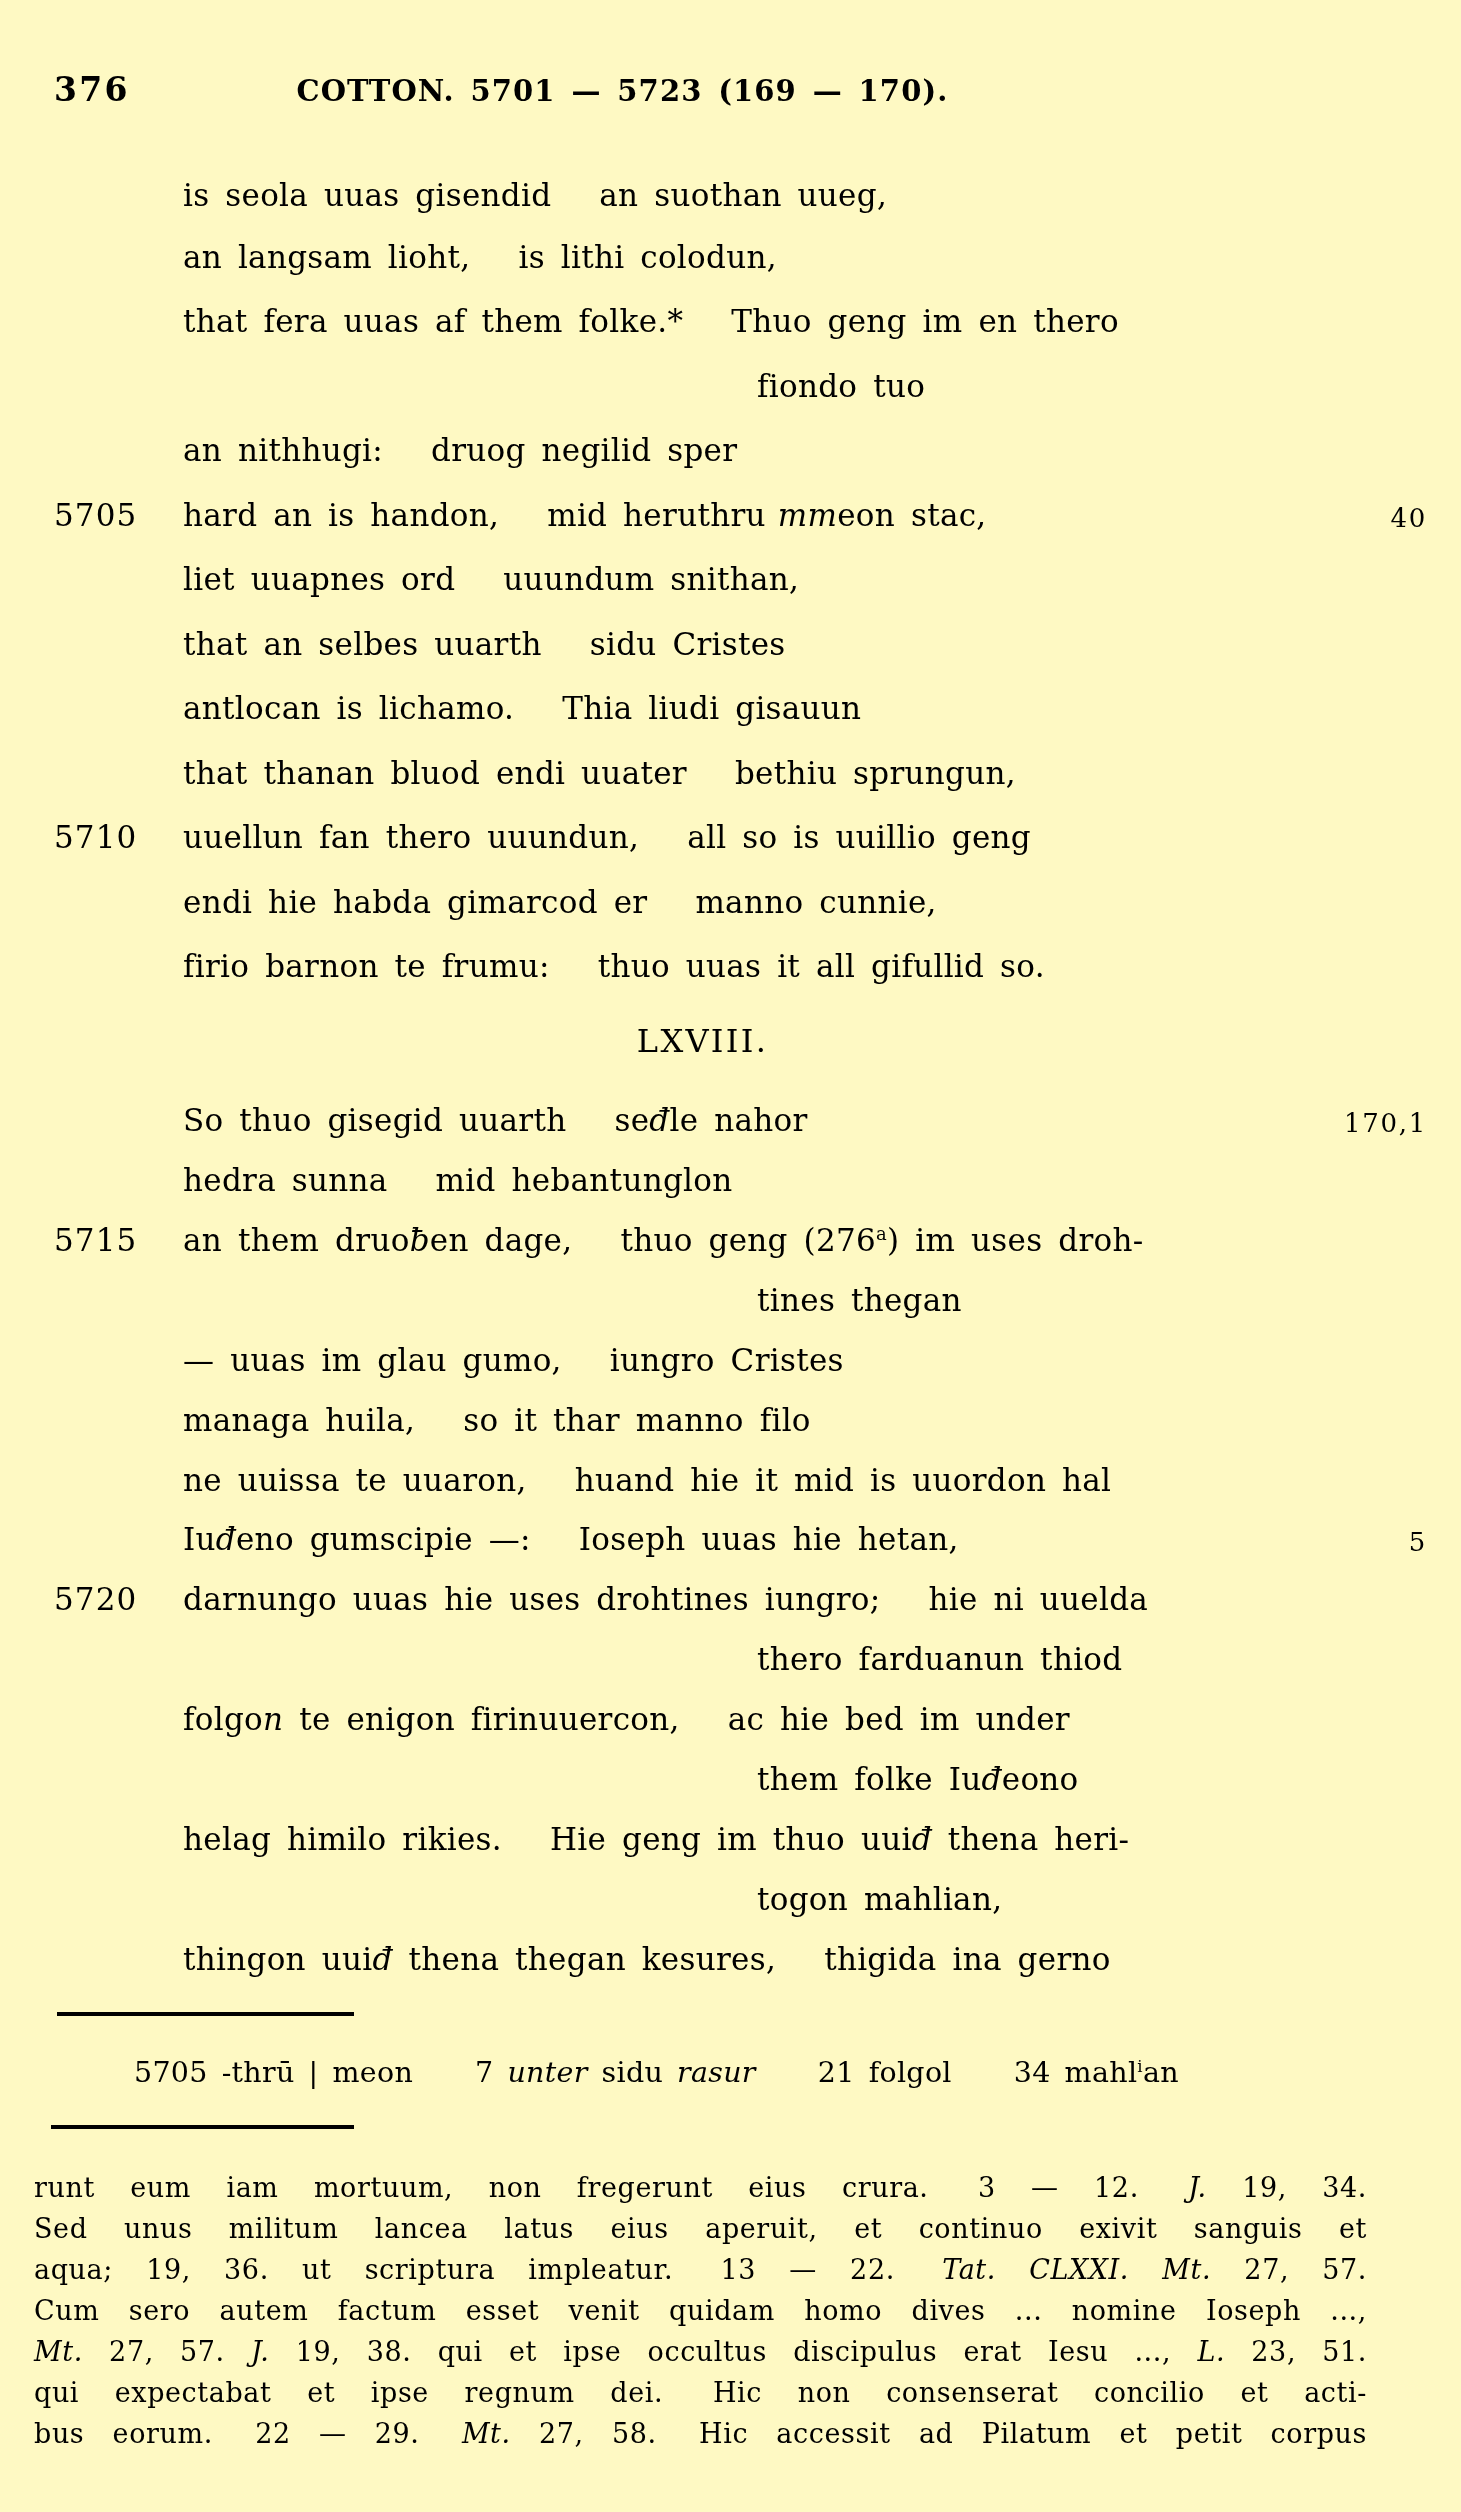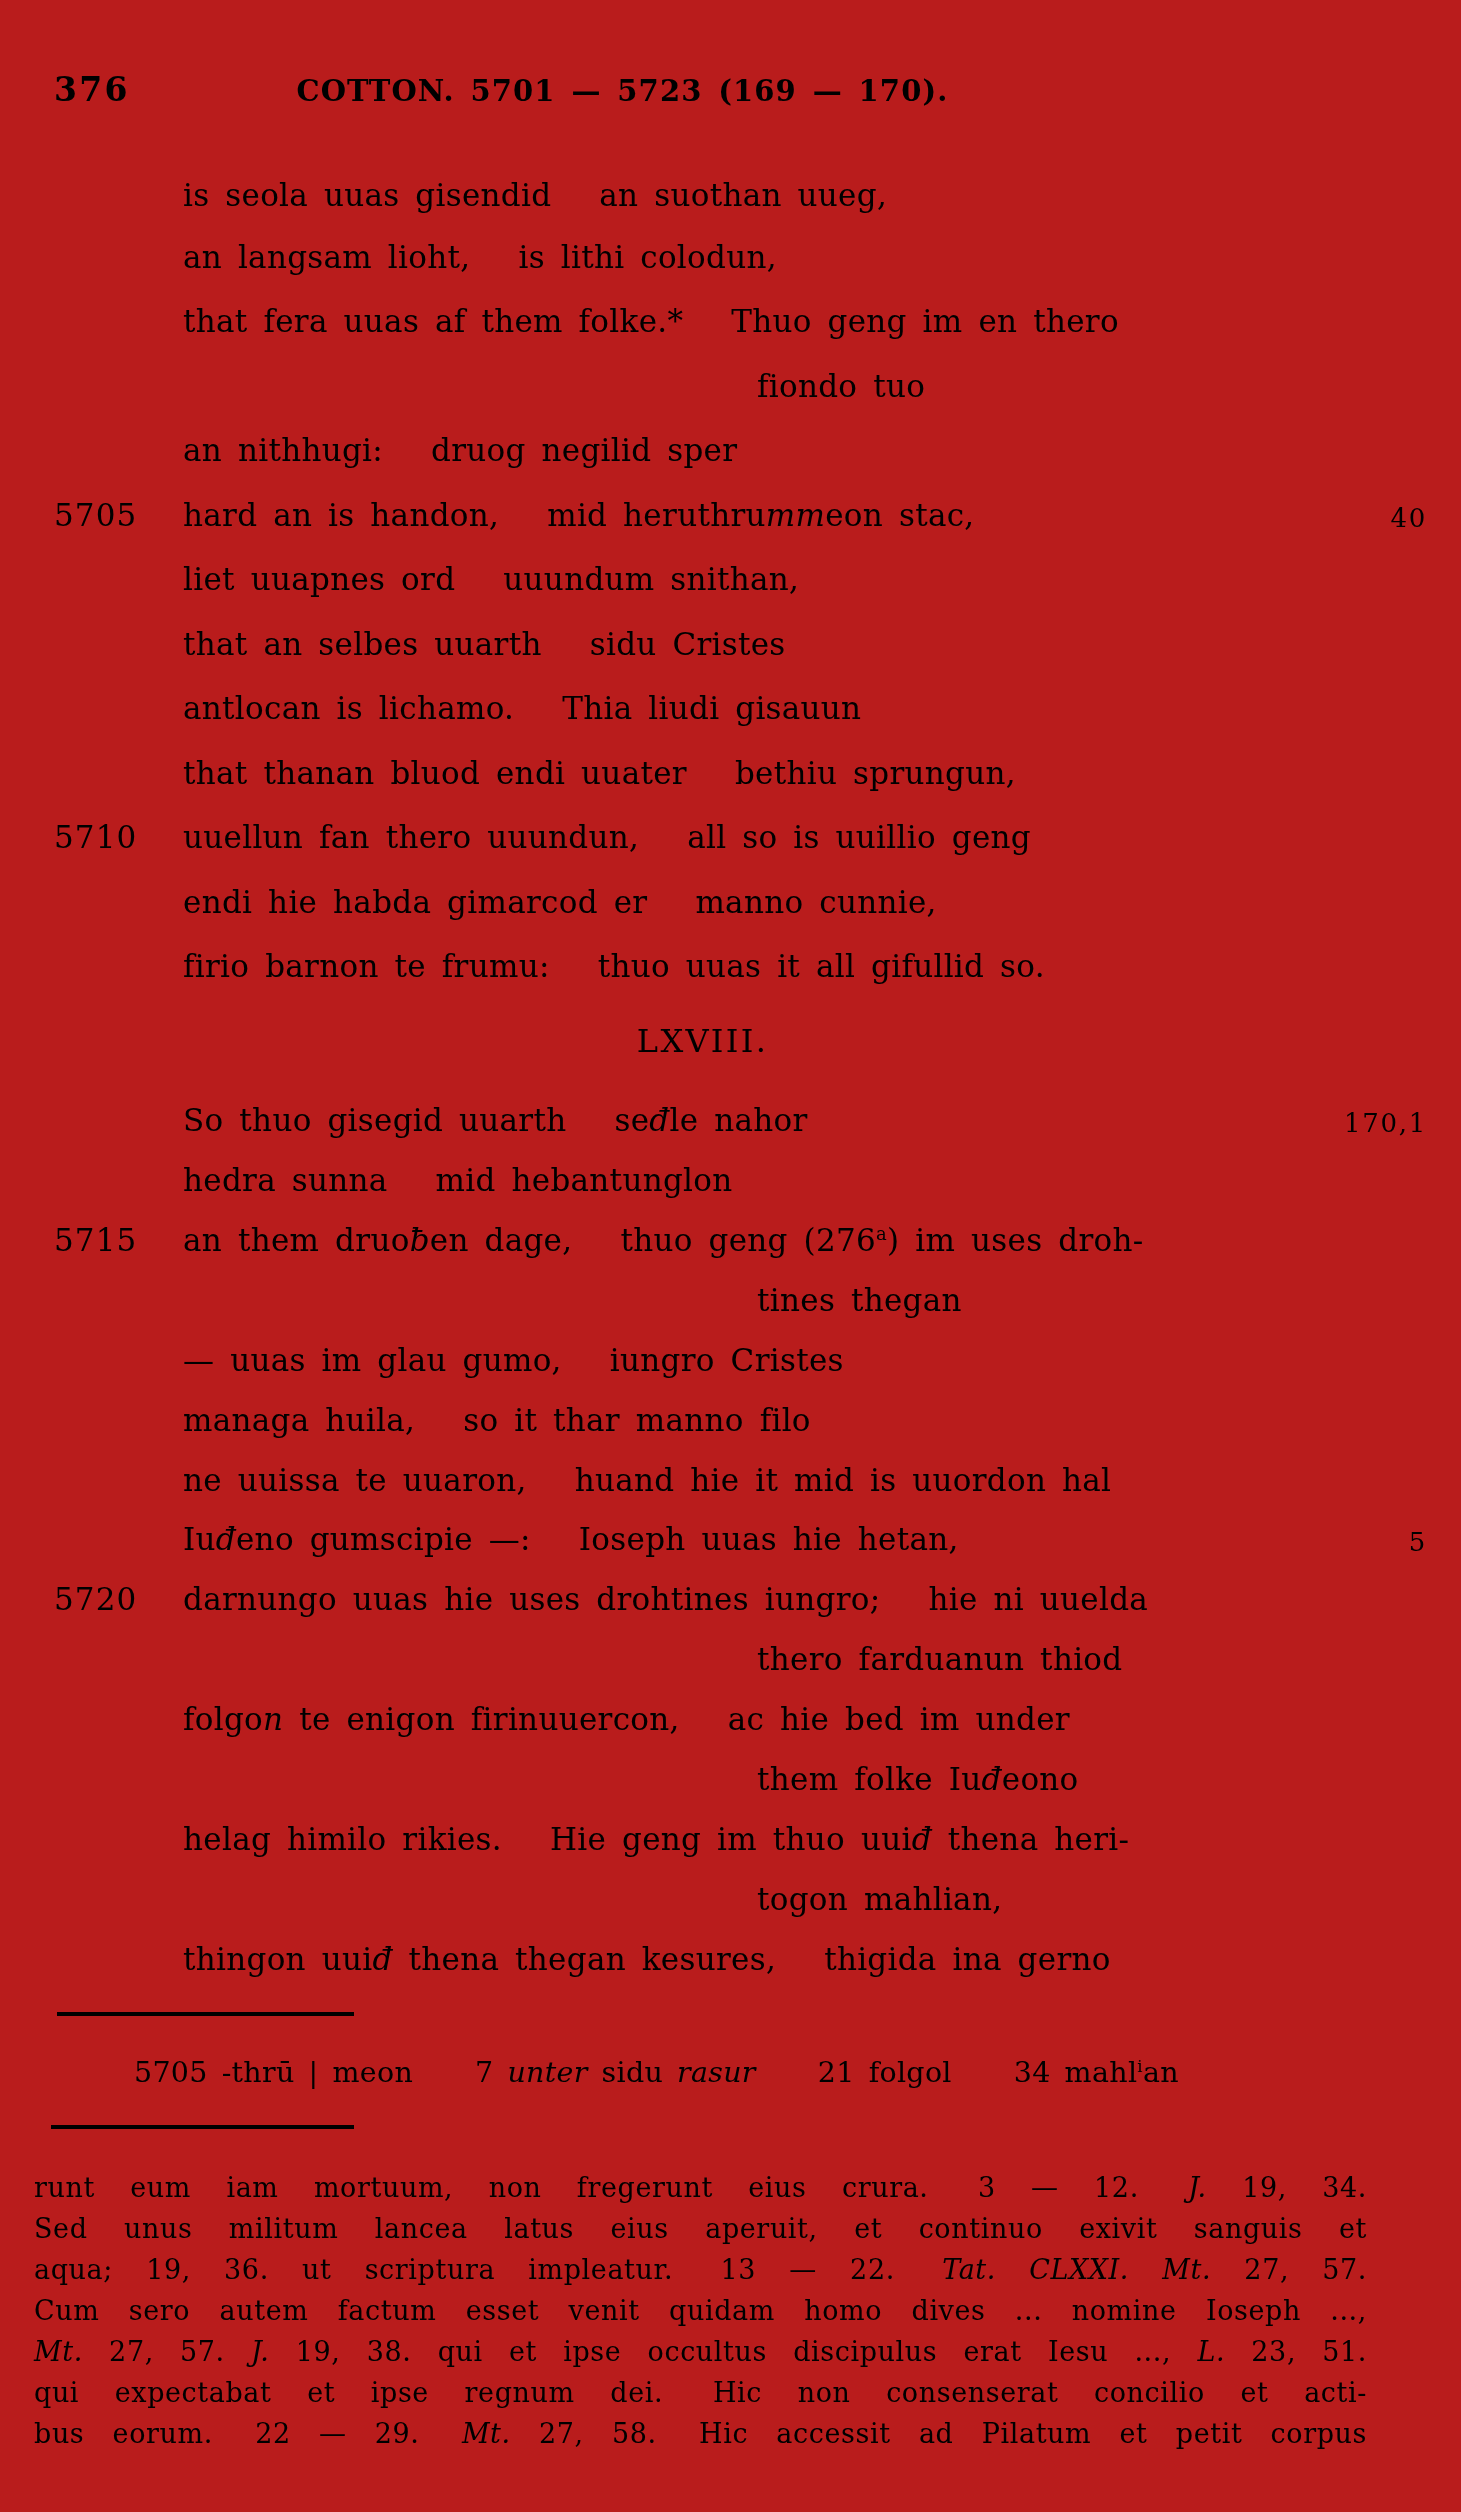--- a/index.html
+++ b/index.html
@@ -1,19 +1,19 @@
 <!DOCTYPE html>
 <html style="font-size:9px"><head>
 <meta charset="utf-8">
 <style>
   html,body{margin:0;padding:0;background:#ffffff;}
   .page{
     position:relative;
     width:1462px;height:2512px;
-    background:#b91c1c;color:#000;
+    background:#fef9c3;color:#000;
     font-family:"DejaVu Serif","Liberation Serif","DejaVu Sans",serif;
     overflow:hidden;
   }
   .pageno{
     position:absolute;left:54px;top:73px;
     font-size:33px;font-weight:bold;letter-spacing:2.3px;line-height:1;
   }
   .running-head{
     position:absolute;left:0;top:77px;width:1245px;
     text-align:center;font-size:29px;font-weight:bold;
@@ -77,21 +77,21 @@
         <span class="verse-text"><span>that fera uuas af them folke.*</span><span class="caesura"> </span><span>Thuo geng im en thero</span></span>
       </div>
       <div class="verse-line" style="top: 371px;">
         <span class="verse-text hang"><span>fiondo tuo</span></span>
       </div>
       <div class="verse-line" style="top: 435px;">
         <span class="verse-text"><span>an nithhugi:</span><span class="caesura"> </span><span>druog negilid sper</span></span>
       </div>
       <div class="verse-line" style="top: 500px;">
         <span class="verse-num">5705</span>
-        <span class="verse-text"><span>hard an is handon,</span><span class="caesura"> </span><span>mid heruthru</span><span style="font-style: italic;">mm</span><span>eon stac,</span></span>
+        <span class="verse-text"><span>hard an is handon,</span><span class="caesura"> </span><span>mid heruthru</span><span style="font-style: italic; margin-left: 12px;">mm</span><span>eon stac,</span></span>
         <span class="margin-num">40</span>
       </div>
       <div class="verse-line" style="top: 564px;">
         <span class="verse-text"><span>liet uuapnes ord</span><span class="caesura"> </span><span>uuundum snithan,</span></span>
       </div>
       <div class="verse-line" style="top: 629px;">
         <span class="verse-text"><span>that an selbes uuarth</span><span class="caesura"> </span><span>sidu Cristes</span></span>
       </div>
       <div class="verse-line" style="top: 693px;">
         <span class="verse-text"><span>antlocan is lichamo.</span><span class="caesura"> </span><span>Thia liudi gisauun</span></span>

